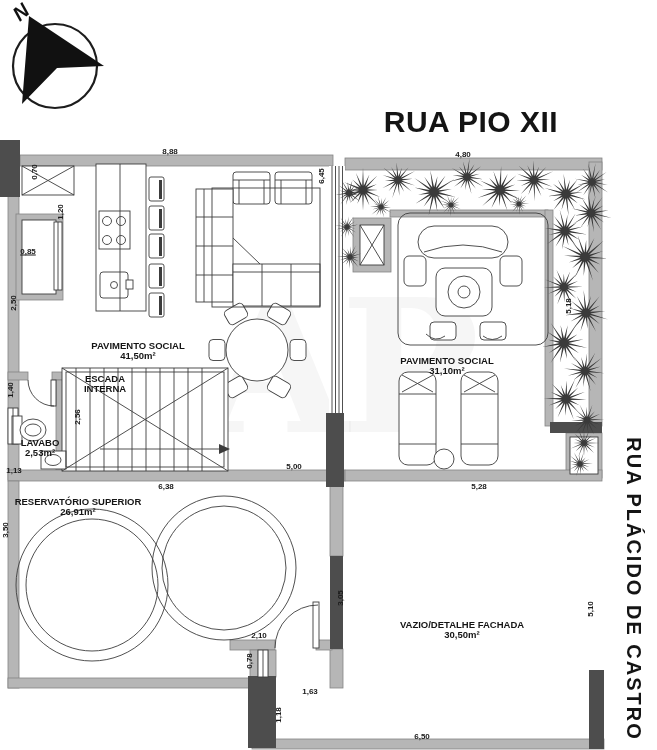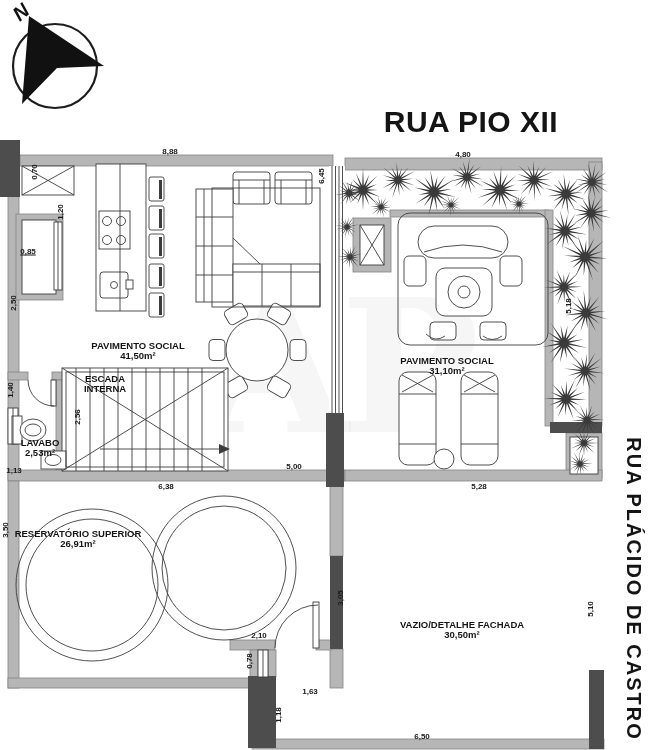--- a/index.html
+++ b/index.html
@@ -305,21 +305,21 @@
       <div>INTERNA</div>
     </div>
     <div class="room-label" style="left: 40px; top: 408px; margin-top: 40px;">
       <div>LAVABO</div>
       <div>2,53m²</div>
     </div>
     <div class="room-label" style="left: 447px; top: 366px;">
       <div>PAVIMENTO SOCIAL</div>
       <div>31,10m²</div>
     </div>
-    <div class="room-label" style="left: 78px; top: 507px; margin-top: 32px;">
+    <div class="room-label" style="left: 78px; top: 507px;">
       <div>RESERVATÓRIO SUPERIOR</div>
       <div>26,91m²</div>
     </div>
     <div class="room-label" style="left: 462px; top: 606px; margin-top: 24px;">
       <div>VAZIO/DETALHE FACHADA</div>
       <div>30,50m²</div>
     </div>
   </div>
 
 </body></html>

